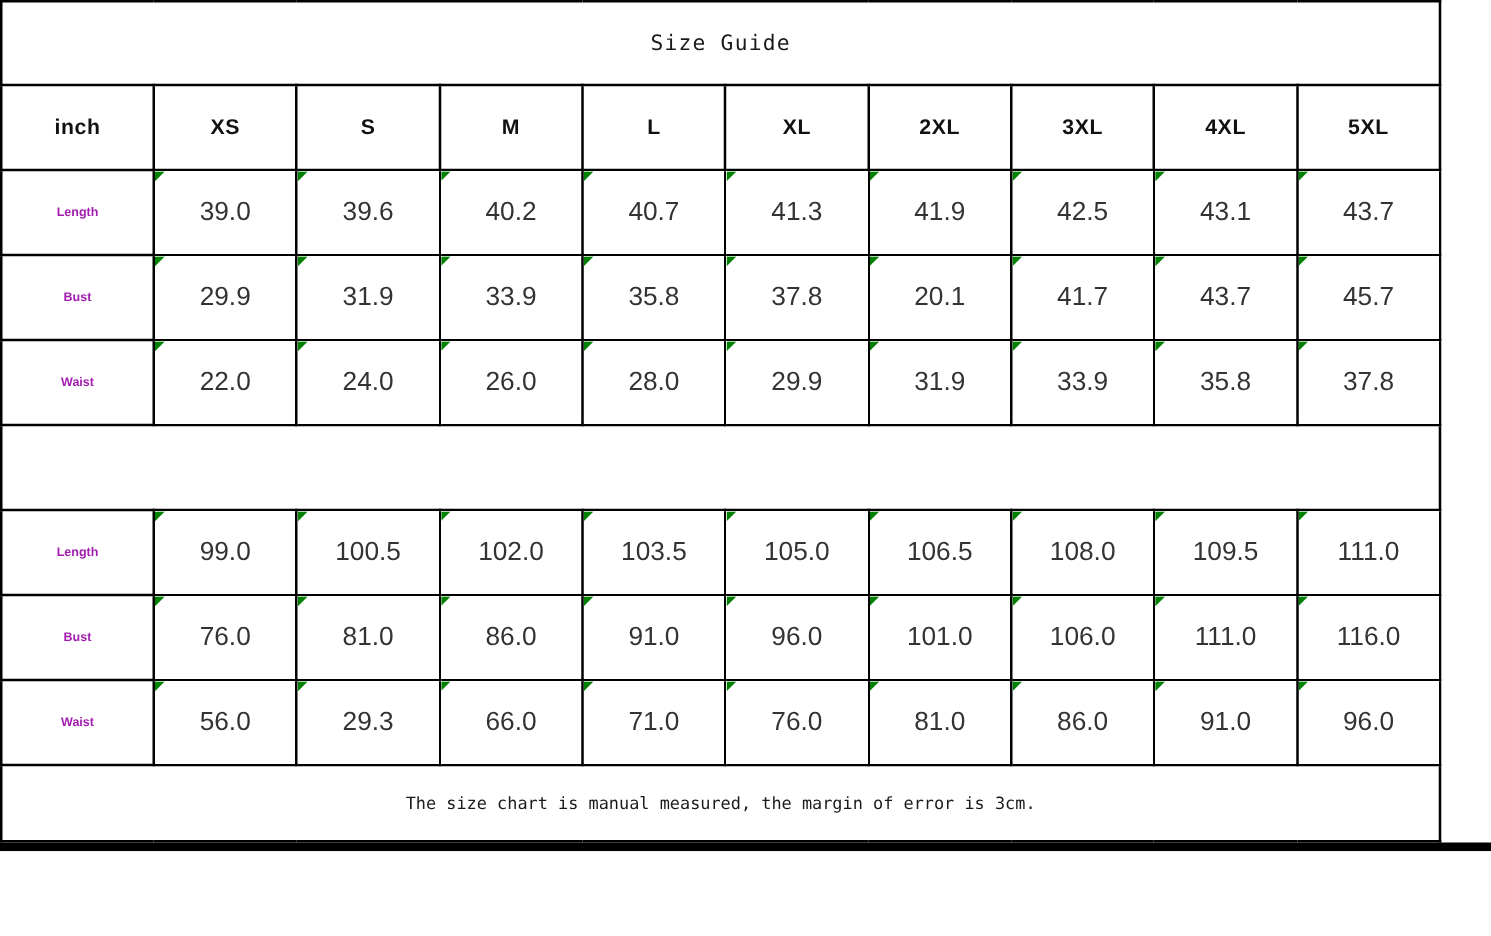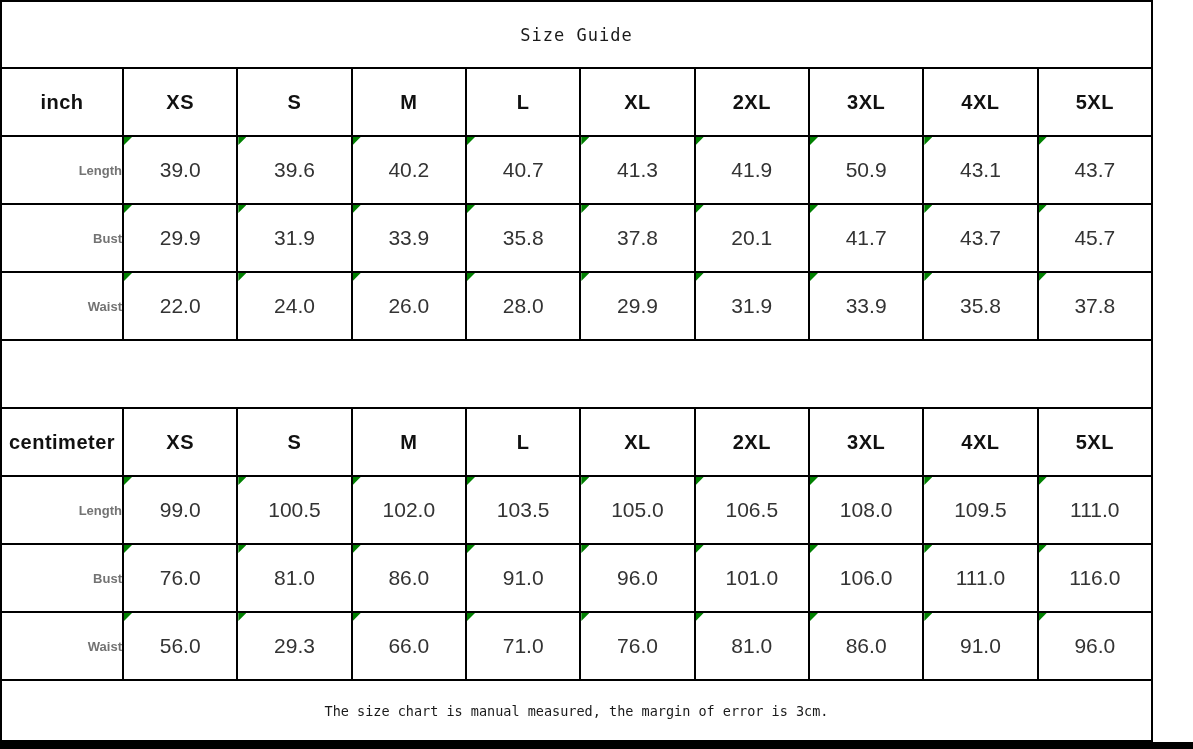--- a/index.html
+++ b/index.html
@@ -25,31 +25,30 @@
   .title-row td{
     height:65px;
     font-family:"DejaVu Sans Mono","Liberation Mono",monospace;
     font-size:17px;
     font-weight:normal;
     letter-spacing:1px;
     color:#1a1a1a;
   }
   .header-row th{
     height:66px;
-    font-size:20px;
+    font-size:17px;
     font-weight:bold;
     color:#111;
     letter-spacing:0.5px;
   }
   .m-row th{
     height:66px;
-    font-size:13px;
+    font-size:10px;
     font-weight:bold;
-    color:#737373;
-    text-align:right;
+    color:#a21caf;
   }
   .m-row td.dc{
     position:relative;
     font-size:21px;
     font-weight:normal;
     color:#333;
   }
   .tri{
     position:absolute;
     top:0;
@@ -100,21 +99,21 @@
         <th>5XL</th>
       </tr>
       <tr class="m-row">
         <th>Length</th>
         <td class="dc"><span class="tri"></span><span>39.0</span></td>
         <td class="dc"><span class="tri"></span><span>39.6</span></td>
         <td class="dc"><span class="tri"></span><span>40.2</span></td>
         <td class="dc"><span class="tri"></span><span>40.7</span></td>
         <td class="dc"><span class="tri"></span><span>41.3</span></td>
         <td class="dc"><span class="tri"></span><span>41.9</span></td>
-        <td class="dc"><span class="tri"></span><span>50.9</span></td>
+        <td class="dc"><span class="tri"></span><span>42.5</span></td>
         <td class="dc"><span class="tri"></span><span>43.1</span></td>
         <td class="dc"><span class="tri"></span><span>43.7</span></td>
       </tr>
       <tr class="m-row">
         <th>Bust</th>
         <td class="dc"><span class="tri"></span><span>29.9</span></td>
         <td class="dc"><span class="tri"></span><span>31.9</span></td>
         <td class="dc"><span class="tri"></span><span>33.9</span></td>
         <td class="dc"><span class="tri"></span><span>35.8</span></td>
         <td class="dc"><span class="tri"></span><span>37.8</span></td>
@@ -135,32 +134,20 @@
         <td class="dc"><span class="tri"></span><span>35.8</span></td>
         <td class="dc"><span class="tri"></span><span>37.8</span></td>
       </tr>
     </tbody>
   <tbody>
     <tr class="spacer-row">
       <td colspan="10"></td>
     </tr>
   </tbody>
   <tbody>
-      <tr class="header-row">
-        <th>centimeter</th>
-        <th>XS</th>
-        <th>S</th>
-        <th>M</th>
-        <th>L</th>
-        <th>XL</th>
-        <th>2XL</th>
-        <th>3XL</th>
-        <th>4XL</th>
-        <th>5XL</th>
-      </tr>
       <tr class="m-row">
         <th>Length</th>
         <td class="dc"><span class="tri"></span><span>99.0</span></td>
         <td class="dc"><span class="tri"></span><span>100.5</span></td>
         <td class="dc"><span class="tri"></span><span>102.0</span></td>
         <td class="dc"><span class="tri"></span><span>103.5</span></td>
         <td class="dc"><span class="tri"></span><span>105.0</span></td>
         <td class="dc"><span class="tri"></span><span>106.5</span></td>
         <td class="dc"><span class="tri"></span><span>108.0</span></td>
         <td class="dc"><span class="tri"></span><span>109.5</span></td>

